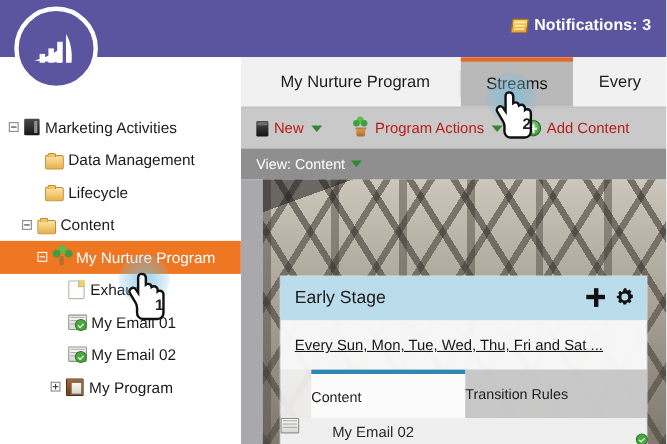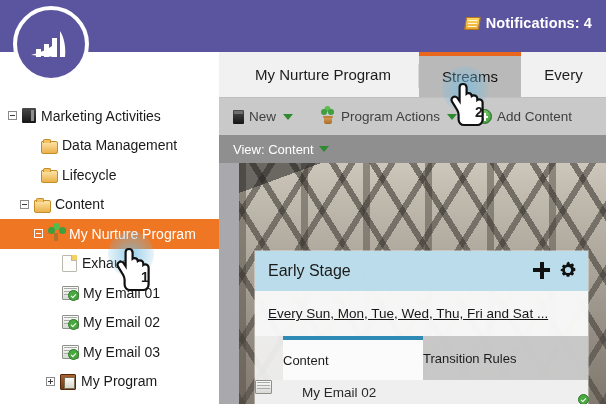--- a/index.html
+++ b/index.html
@@ -120,21 +120,21 @@
   .tab.t2{left:200px;width:102px;background:#b9b9b9;border-top:4px solid #e8671c;color:#111;}
   .tab.t3{left:302px;width:85px;background:#f1f1f1;}
   .tab-div{position:absolute;top:12px;width:1px;height:24px;background:#d8d8d8;}
 
   .toolbar{
     position:absolute;left:0;top:45px;width:387px;height:38px;
     background:#c9c9c9;
     border-top:1px solid #bfbfbf;box-sizing:border-box;
     display:flex;align-items:center;
   }
-  .tb-item{display:flex;align-items:center;gap:5px;font-size:13.5px;color:#404040;white-space:nowrap;}
+  .tb-item{display:flex;align-items:center;gap:5px;font-size:13.5px;color:#b91c1c;white-space:nowrap;}
   .tb-item.new{margin-left:14px;}
   .tb-item.pa{margin-left:27px;}
   .tb-item.as{margin-left:20px;}
   .caret{
     width:0;height:0;border-left:5px solid transparent;border-right:5px solid transparent;
     border-top:6px solid #2f8a2f;margin-left:2px;
   }
   .ic-new{width:11px;height:14px;position:relative;display:inline-block;
     background:linear-gradient(#4c4c4c,#141414);border-radius:1px;}
   .ic-new:after{content:"";position:absolute;left:1px;top:1px;right:1px;height:3px;background:#6d6d6d;}
@@ -230,21 +230,21 @@
 </head>
 <body>
 
 <div class="app">
 
   <div class="topbar">
     <div class="notif">
       <span class="notif-icon">
           <i></i>
         </span>
-      <span>Notifications: 4</span>
+      <span>Notifications: 3</span>
     </div>
   </div>
 
   <div class="logo">
     <svg width="46" height="40" viewBox="0 0 46 40">
       <path d="M2 28 C10 26 18 23 26 17 L26 30 Z" fill="#ffffff"></path>
       <rect x="7" y="22" width="5" height="8" fill="#ffffff"></rect>
       <rect x="15" y="17" width="5" height="13" fill="#ffffff"></rect>
       <rect x="23" y="11" width="5" height="19" fill="#ffffff"></rect>
       <path d="M31 4 C35 10 37 20 36 30 L31 30 Z" fill="#ffffff"></path>
@@ -306,27 +306,20 @@
       </div>
 
       <div class="node" style="padding-left:62px">
         <span class="ico ic-email">
             <i></i>
             <b></b>
           </span>
         <span class="lbl">My Email 02</span>
       </div>
 
-      <div class="node" style="padding-left:62px">
-        <span class="ico ic-email">
-            <i></i>
-            <b></b>
-          </span>
-        <span class="lbl">My Email 03</span>
-      </div>
 
       <div class="node" style="padding-left:46px">
         <span class="exp plus"></span>
         <span class="ico ic-program">
             <i></i>
           </span>
         <span class="lbl">My Program</span>
       </div>
 
     </div>

